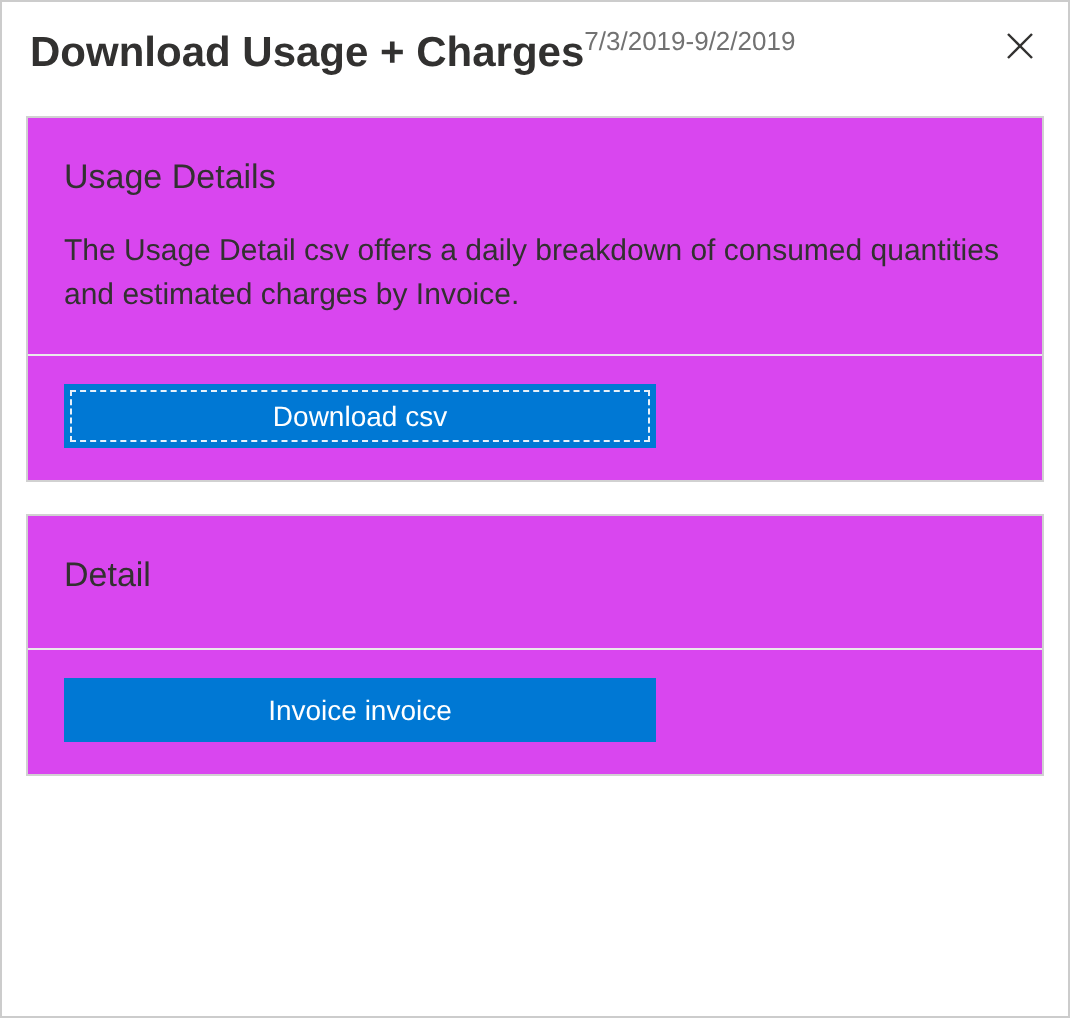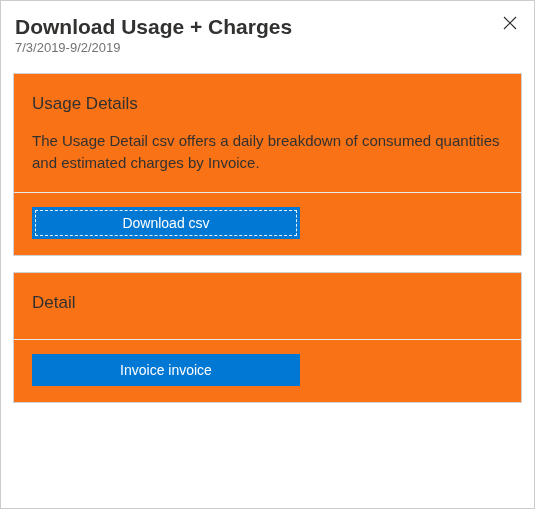--- a/index.html
+++ b/index.html
@@ -16,21 +16,21 @@
       padding: 8px;
     }
     .header {
       display: flex;
       justify-content: space-between;
       align-items: flex-start;
       padding: 4px 6px 10px 6px;
     }
     .header-text {
       display: flex;
-      flex-direction: column;
+      flex-direction: row;
     }
     .page-title {
       font-size: 21px;
       font-weight: 600;
       color: #323130;
       line-height: 1.3;
     }
     .date-range {
       font-size: 13px;
       color: #727272;
@@ -46,21 +46,21 @@
       align-items: center;
       justify-content: center;
     }
     .close-btn svg {
       width: 16px;
       height: 16px;
     }
     .card {
       border: 1px solid #d1d1d1;
       margin: 8px 4px 16px 4px;
-      background: #f97316;
+      background: #d946ef;
     }
     .card-inner {
       padding: 20px 18px 10px 18px;
     }
     .card-title {
       font-size: 17px;
       color: #323130;
       font-weight: 400;
       margin-bottom: 16px;
     }
@@ -75,21 +75,21 @@
       padding: 14px 18px 16px 18px;
     }
     .btn-primary {
       background: #0078d4;
       color: #fff;
       border: none;
       font-size: 14px;
       font-weight: 400;
       padding: 8px 0;
       cursor: pointer;
-      width: 268px;
+      width: 296px;
       text-align: center;
       font-family: inherit;
     }
     .btn-primary.focused {
       outline: 1px dashed rgba(255,255,255,0.9);
       outline-offset: -4px;
     }
   </style>
 </head>
 <body>

